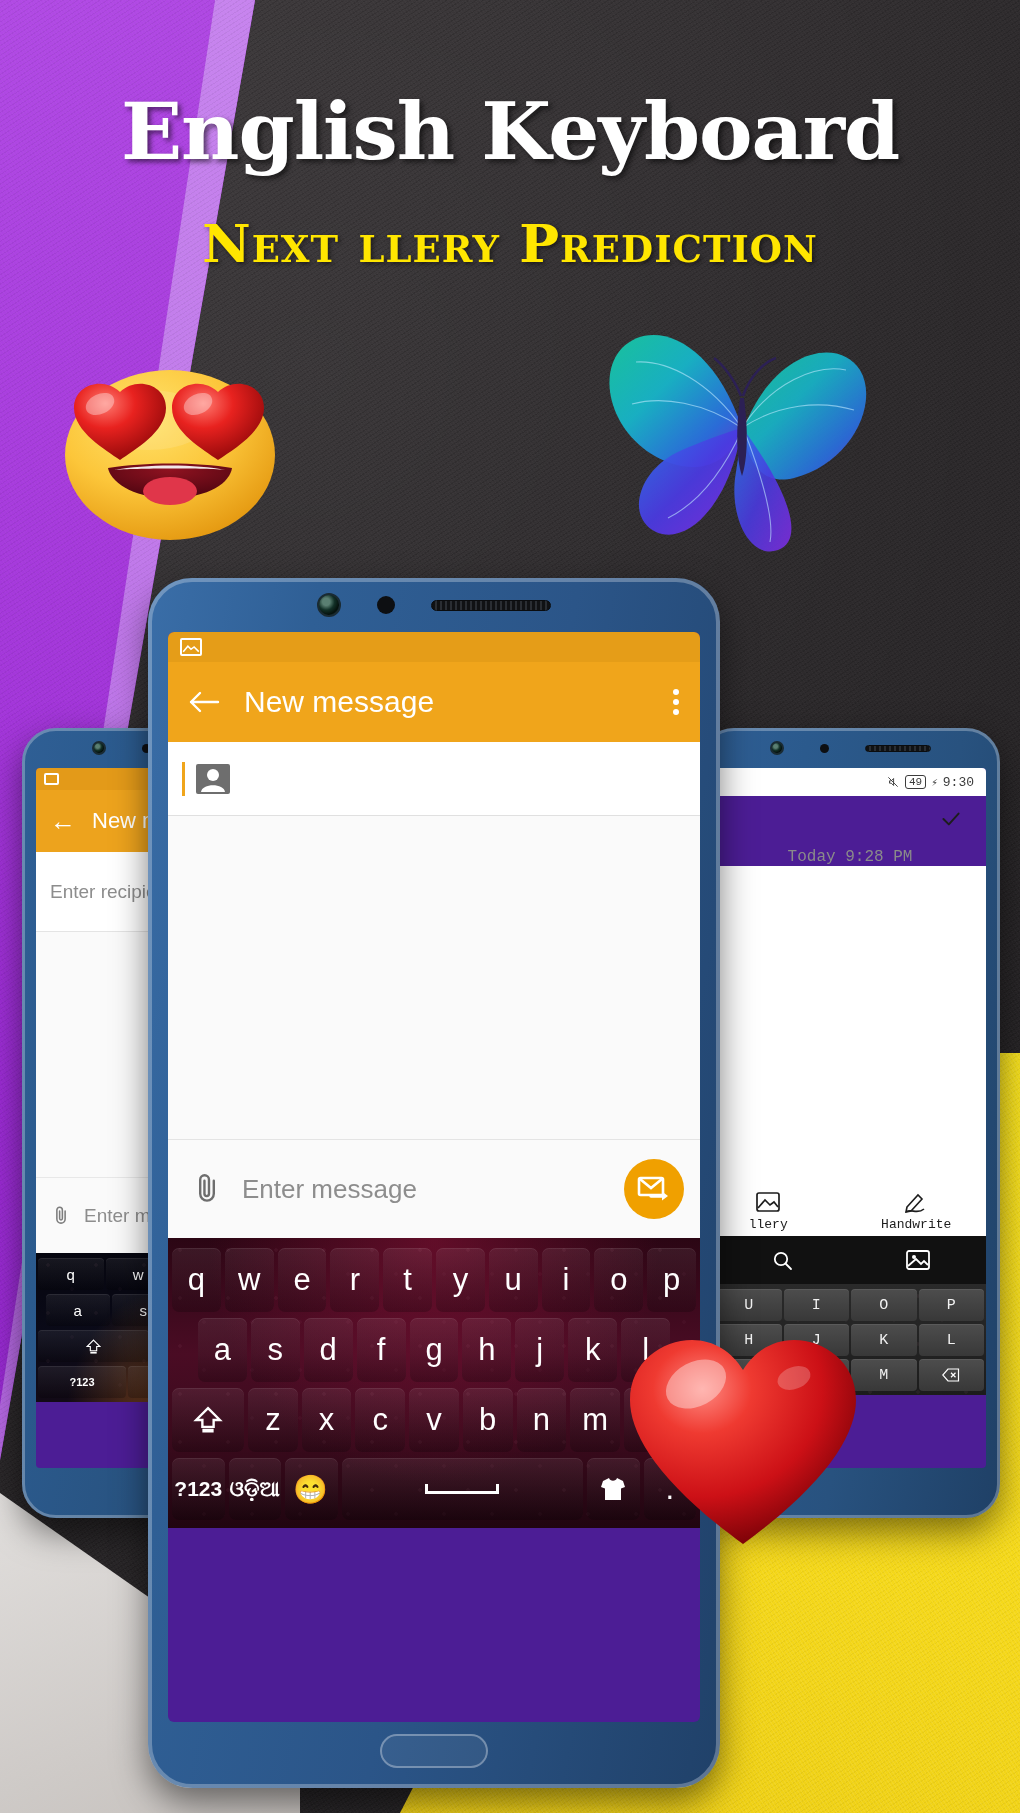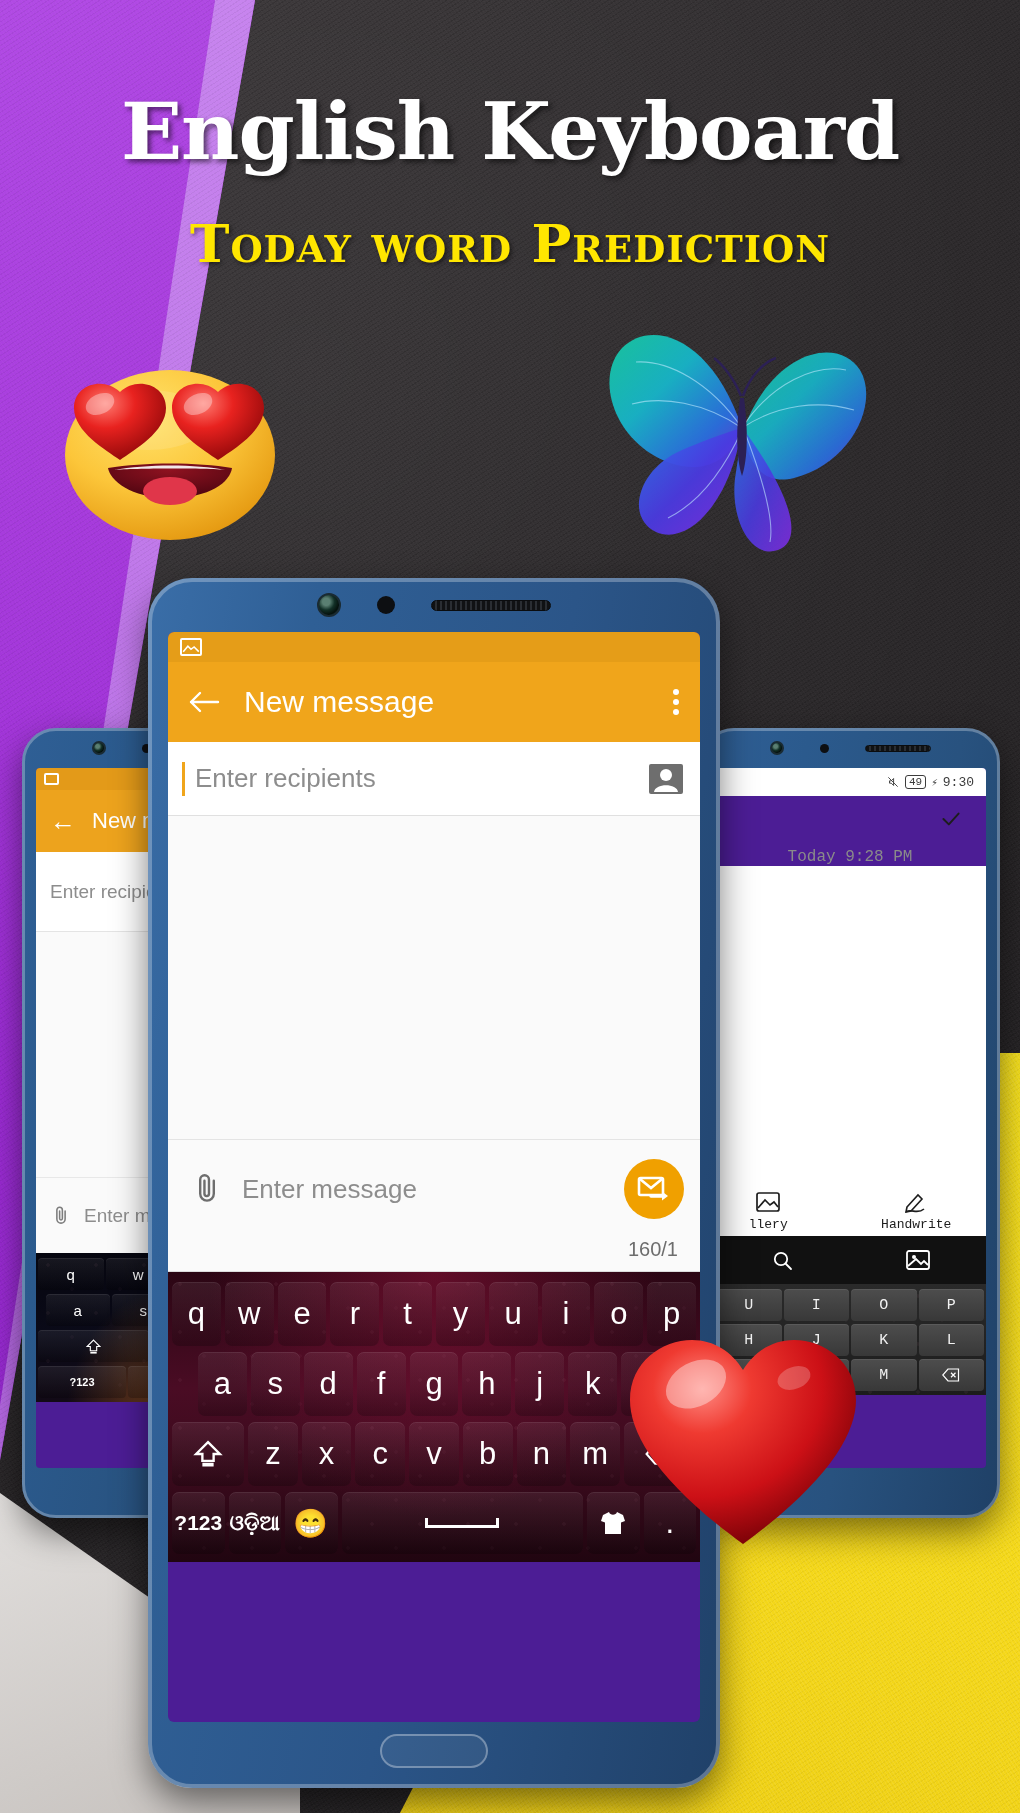--- a/index.html
+++ b/index.html
@@ -237,21 +237,21 @@
   <div class="bg-purple"></div>
   <div class="bg-purple2"></div>
   <div class="bg-purple-edge"></div>
   <div class="bg-purple-noise"></div>
   <div class="bg-yellow"></div>
   <div class="bg-yellow-noise"></div>
   <div class="bg-white-bl"></div>
 </div>
 
 <div class="title">English Keyboard</div>
-<div class="subtitle">Today word Prediction</div>
+<div class="subtitle">Next llery Prediction</div>
 
 <div class="emoji-heart-eyes">
   <svg viewBox="0 0 225 185" width="225" height="185">
     <defs>
       <radialGradient id="face" cx="38%" cy="28%" r="75%">
         <stop offset="0%" stop-color="#ffe36b"></stop>
           <stop offset="55%" stop-color="#fcc63a"></stop>
         <stop offset="100%" stop-color="#e59a12"></stop>
       </radialGradient>
       <radialGradient id="hrt" cx="34%" cy="26%" r="72%">
@@ -478,21 +478,20 @@
       <span class="mp-appbar-title">New message</span>
       <svg width="8" height="30" viewBox="0 0 8 30">
         <circle cx="4" cy="5" r="3" fill="#fff"></circle>
         <circle cx="4" cy="15" r="3" fill="#fff"></circle>
         <circle cx="4" cy="25" r="3" fill="#fff"></circle>
       </svg>
     </div>
 
     <div class="mp-recip">
       <div class="mp-recip-caret"></div>
-      <span class="mp-recip-text">Enter recipients</span>
       <svg width="36" height="32" viewBox="0 0 36 32">
         <rect x="1" y="1" width="34" height="30" rx="2" fill="#6e6e6e"></rect>
         <circle cx="18" cy="12" r="6" fill="#fff"></circle>
         <path d="M6 29 C 7 20 29 20 30 29 Z" fill="#fff"></path>
       </svg>
     </div>
 
     <div class="mp-body"></div>
 
     <div class="mp-msgrow">
@@ -502,21 +501,20 @@
       <span class="mp-msg-text">Enter message</span>
       <div class="mp-send">
         <svg width="34" height="28" viewBox="0 0 34 28">
           <rect x="2" y="3" width="24" height="17" rx="1.5" fill="none" stroke="#fff" stroke-width="2.6"></rect>
           <path d="M3 4 L14 13 L25 4" fill="none" stroke="#fff" stroke-width="2.6"></path>
           <path d="M14 21 H27" stroke="#fff" stroke-width="3.4" stroke-linecap="round"></path>
           <path d="M25 16.5 L31 21 L25 25.5 Z" fill="#fff"></path>
         </svg>
       </div>
     </div>
-    <div class="mp-count-row">160/1</div>
 
     <div class="kb">
       <div class="kb-row">
         <div class="key">q</div>
         <div class="key">w</div>
         <div class="key">e</div>
         <div class="key">r</div>
         <div class="key">t</div>
         <div class="key">y</div>
         <div class="key">u</div>

